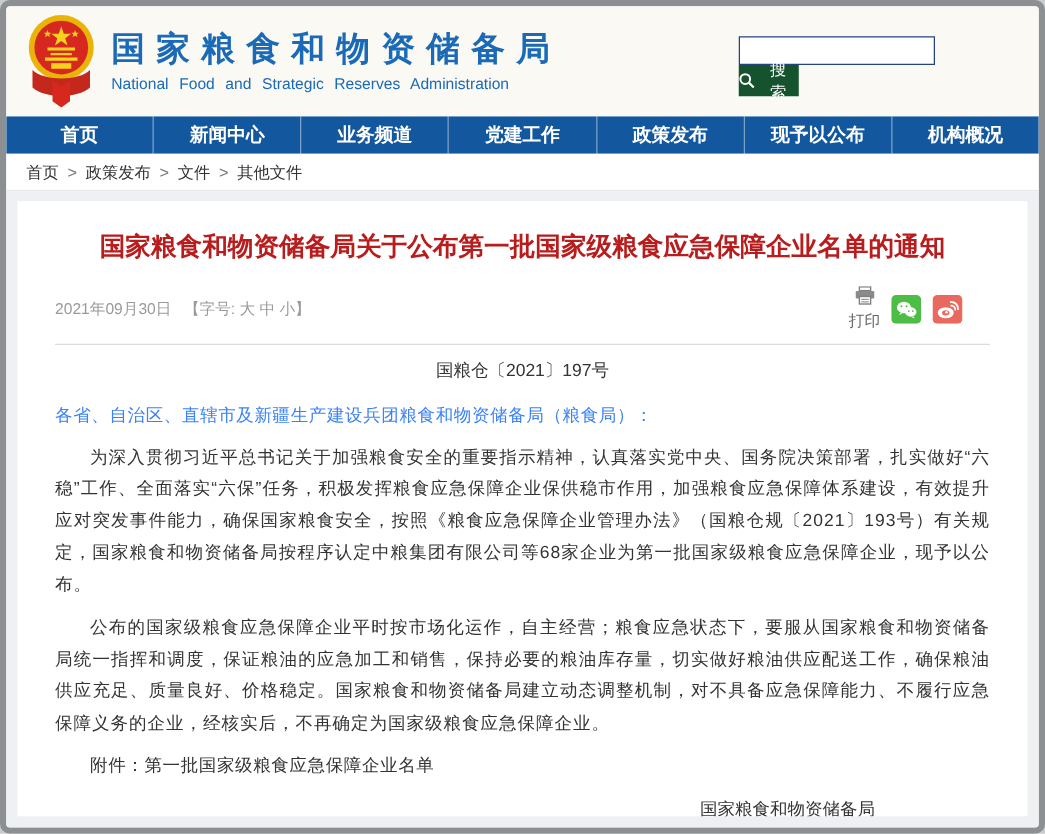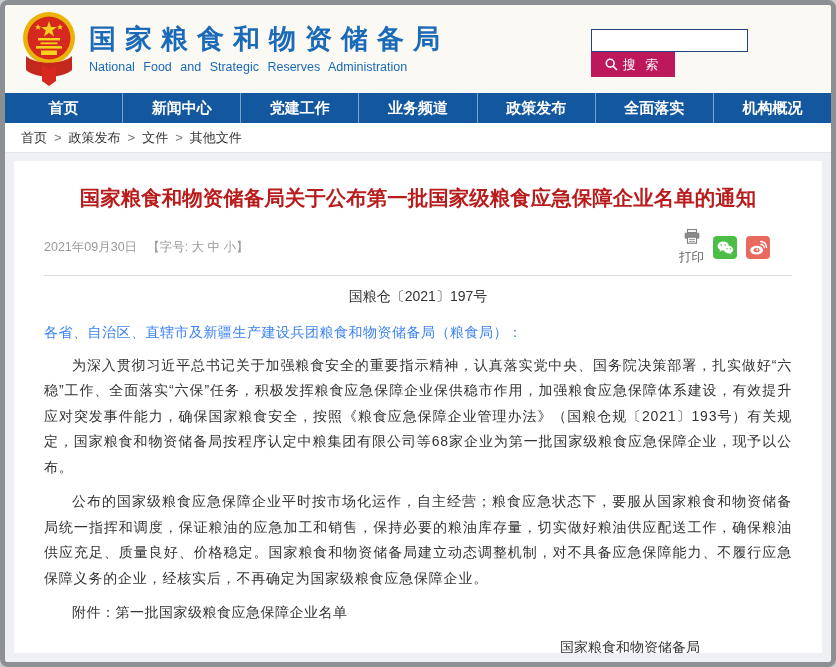--- a/index.html
+++ b/index.html
@@ -24,21 +24,21 @@
   }
   .site-subtitle {
     color:#1a6ab8; font-size:12.5px; margin-top:3px; word-spacing:5px; white-space:nowrap;
   }
   .search { position:absolute; left:586px; top:24px; }
   .search-input {
     width:157px; height:23px; border:1px solid #24427c; background:#fff;
     font-size:12px; padding:0 5px; display:block; outline:none;
   }
   .search-btn {
-    margin-top:0px; width:84px; height:25px; background:#be185d; border:none;
+    margin-top:0px; width:48px; height:25px; background:#14532d; border:none;
     color:#fff; font-size:13px; display:flex; align-items:center; justify-content:center;
     gap:5px; cursor:pointer; letter-spacing:3px;
   }
 
   
   .navbar { height:30px; background:#13579e; flex:0 0 auto; display:flex; }
   .nav-item {
     flex:1 1 0; color:#fff; font-size:15px; font-weight:600;
     display:flex; align-items:center; justify-content:center; cursor:pointer;
   }
@@ -118,24 +118,24 @@
           </svg>
         </span>
         <span>搜 索</span>
       </button>
     </div>
   </div>
 
   <div class="navbar">
     <div class="nav-item">首页</div>
     <div class="nav-item">新闻中心</div>
+    <div class="nav-item">业务频道</div>
     <div class="nav-item">党建工作</div>
-    <div class="nav-item">业务频道</div>
     <div class="nav-item">政策发布</div>
-    <div class="nav-item">全面落实</div>
+    <div class="nav-item">现予以公布</div>
     <div class="nav-item">机构概况</div>
   </div>
 
   <div class="breadcrumb">
     <a>首页</a>
     <span class="crumb-sep">&gt;</span>
     <a>政策发布</a>
     <span class="crumb-sep">&gt;</span>
     <a>文件</a>
     <span class="crumb-sep">&gt;</span>

